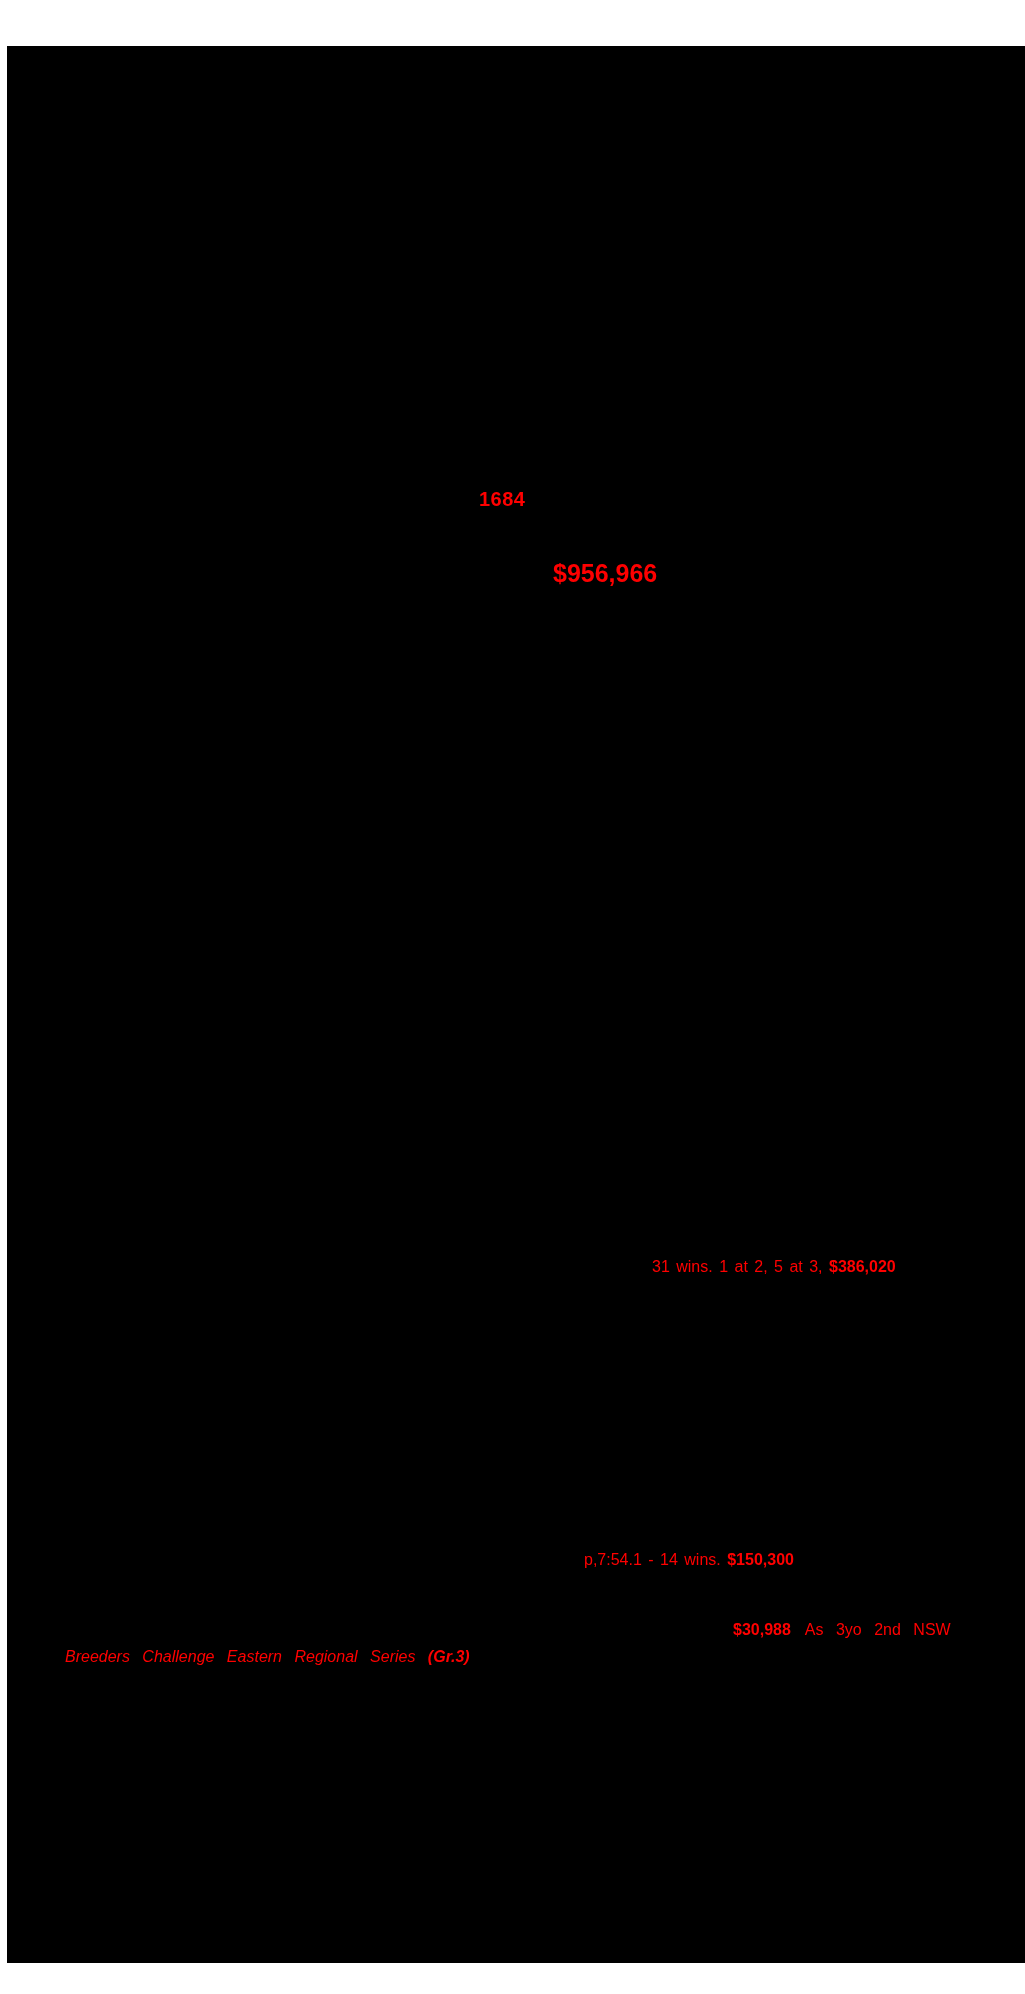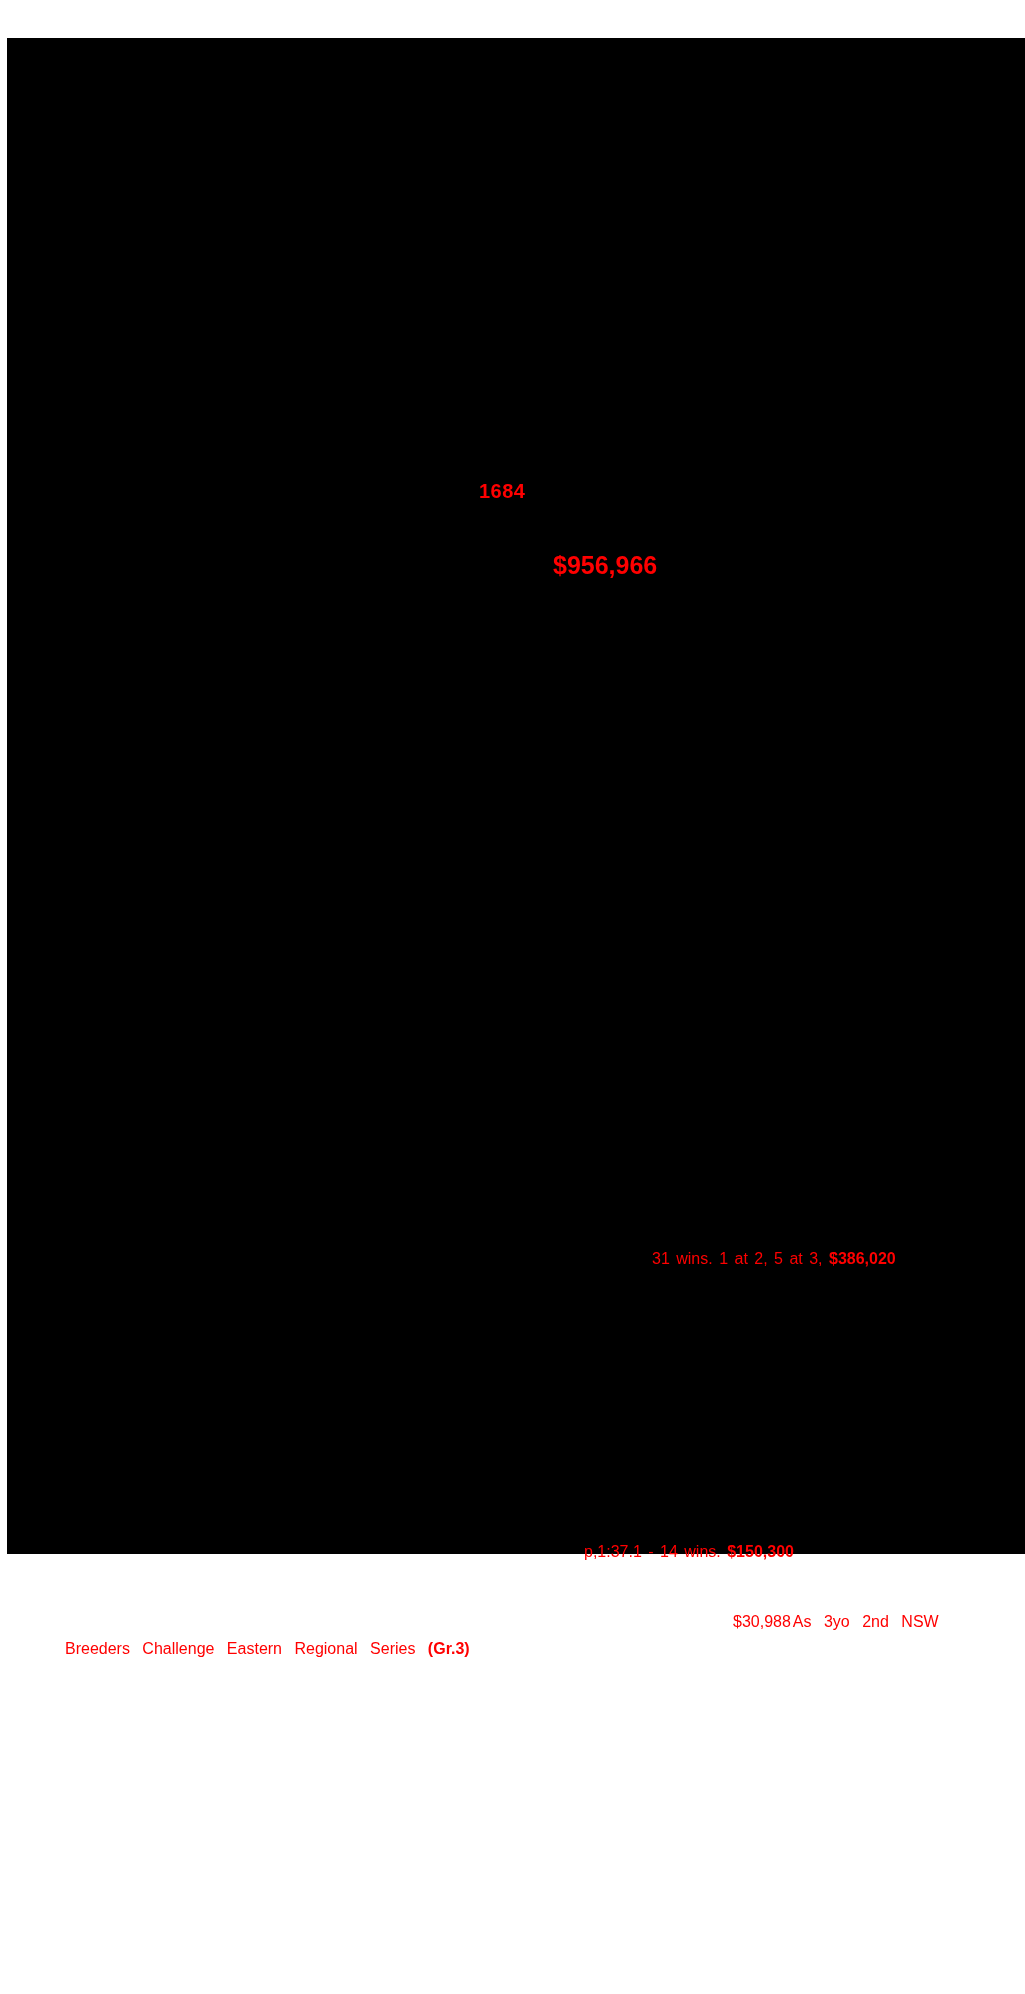--- a/index.html
+++ b/index.html
@@ -10,23 +10,23 @@
     position: relative;
     width: 1025px;
     height: 1994px;
     background: var(--page-background, #ffffff);
     font-family: "Liberation Sans", sans-serif;
     overflow: hidden;
   }
   .panel {
     position: absolute;
     left: 7px;
-    top: 38px;
+    top: 46px;
     width: 1018px;
-    height: 1516px;
+    height: 1917px;
     background: var(--panel-background, #000000);
     text-align: right;
   }
   .redtext {
     position: absolute;
     color: var(--accent-red, #ff0000);
     font-size: 16px;
     line-height: 1.15;
     white-space: nowrap;
   }
@@ -54,38 +54,40 @@
     left: 577px;
     top: 1505px;
     word-spacing: 2px;
   }
   .performance-line {
     left: 726px;
     top: 1575px;
     word-spacing: 8px;
   }
   .performance-line .gap-after {
-    margin-right: 2px;
+    margin-right: 14px;
+    font-weight: bold;
   }
   .race-title-line {
     left: 58px;
     top: 1602px;
     word-spacing: 8px;
+    font-style: italic;
   }
 </style>
 </head>
 <body>
 
 <div class="panel">
 
   <div class="redtext lot-number">1684</div>
 
   <div class="redtext total-earnings">$956,966</div>
 
   <div class="redtext record-line-1"><span>31 wins. 1 at 2, 5 at 3, </span><span class="bold">$386,020</span></div>
 
-  <div class="redtext record-line-2"><span>p,1:37.1 - 14 wins. </span><span class="bold">$150,300</span></div>
+  <div class="redtext record-line-2"><span>p,7:54.1 - 14 wins. </span><span class="bold">$150,300</span></div>
 
   <div class="redtext performance-line"><span class="gap-after">$30,988</span><span>As 3yo 2nd NSW</span></div>
 
   <div class="redtext race-title-line"><span>Breeders Challenge Eastern Regional Series </span><span class="bold">(Gr.3)</span></div>
 
 </div>
 
 </body></html>

